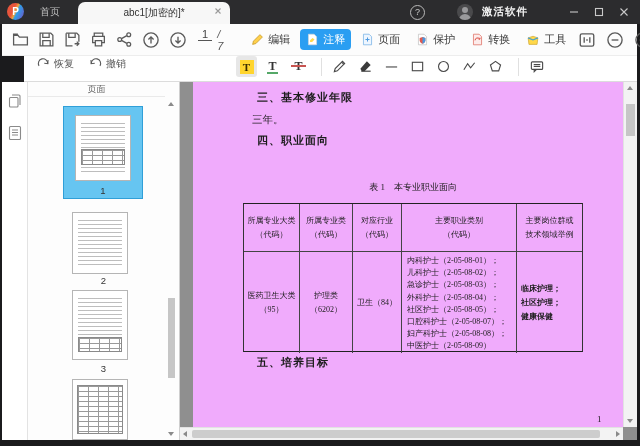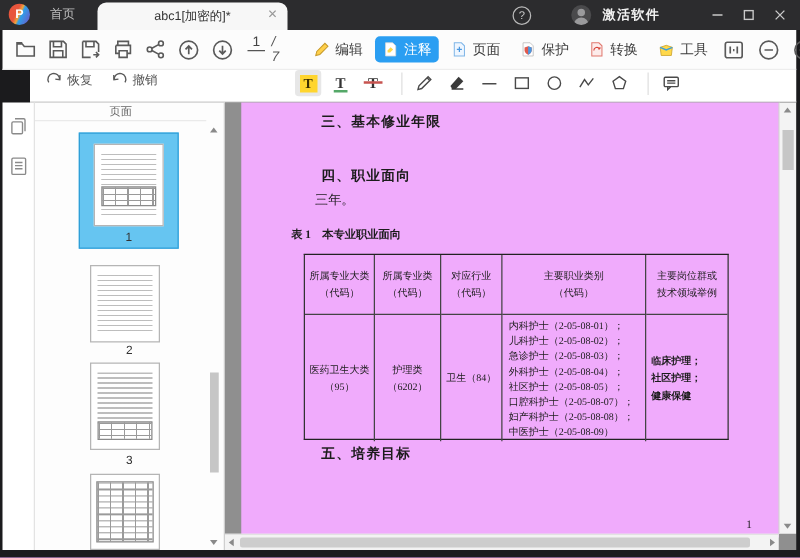--- a/index.html
+++ b/index.html
@@ -83,21 +83,21 @@
   .arr-left  { border-top:3.5px solid transparent; border-bottom:3.5px solid transparent; border-right:4.5px solid #8a8a8a; }
   .arr-right { border-top:3.5px solid transparent; border-bottom:3.5px solid transparent; border-left:4.5px solid #8a8a8a; }
 
   
   .main { position:absolute; left:180px; top:82px; right:3px; bottom:6px; background:#8f8f8f; overflow:hidden; }
   .page { position:absolute; left:13px; top:-2px; width:430px; height:350px; background:#f0abfc;
           font-family:"Liberation Serif",serif; color:#1c1c1c; }
   .h-bold { position:absolute; font-weight:bold; font-size:11px; letter-spacing:1px; }
   .body-text { position:absolute; font-size:10.5px; }
   .hl-span { background:#f6e23c; padding:0 1px; }
-  .caption { position:absolute; left:40px; top:101px; width:360px; font-weight:bold; font-size:9px; }
+  .caption { position:absolute; left:40px; top:101px; width:360px; text-align:center; font-weight:normal; font-size:9px; }
   .doc-table { position:absolute; left:50px; top:111px; width:340px; height:149px; display:grid;
                grid-template-columns:56px 53px 49px 115px 65px; grid-template-rows:48px 101px;
                border-top:1.5px solid #222; border-bottom:1.5px solid #222; border-left:1px solid #333; border-right:1px solid #333;
                font-size:8px;margin-top:12px; }
   .doc-table > div { border-right:1px solid #444; border-bottom:1px solid #444; white-space:pre-line; overflow:hidden; }
   .doc-table > div:nth-child(5n) { border-right:none; }
   .doc-table > div:nth-child(n+6) { border-bottom:none; }
   .cell-c { display:flex; align-items:center; justify-content:center; text-align:center; line-height:1.7; }
   .cell-l { padding:3px 0 0 5px; line-height:12.2px; }
   .cell-m { display:flex; flex-direction:column; justify-content:center; padding-left:4px; line-height:14px;font-weight:bold; }
@@ -388,21 +388,21 @@
     <div class="pscroll">
       <div class="arrow arr-up" style="left:1px; top:2px;"></div>
       <div class="thumbbar"></div>
       <div class="arrow arr-down" style="left:1px; bottom:2px;"></div>
     </div>
   </div>
 
   <div class="main">
     <div class="page">
       <div class="h-bold" style="left:64px; top:10px;">三、基本修业年限</div>
-      <div class="body-text" style="left:59px; top:33px;margin-top:40px;">三年。</div>
+      <div class="body-text" style="left:59px; top:33px;">三年。</div>
       <div class="h-bold" style="left:64px; top:53px;">四、职业面向</div>
 
       <div class="caption">表 1　本专业职业面向</div>
 
       <div class="doc-table">
         <div class="cell-c">所属专业大类
 （代码）</div>
         <div class="cell-c">所属专业类
 （代码）</div>
         <div class="cell-c">对应行业

